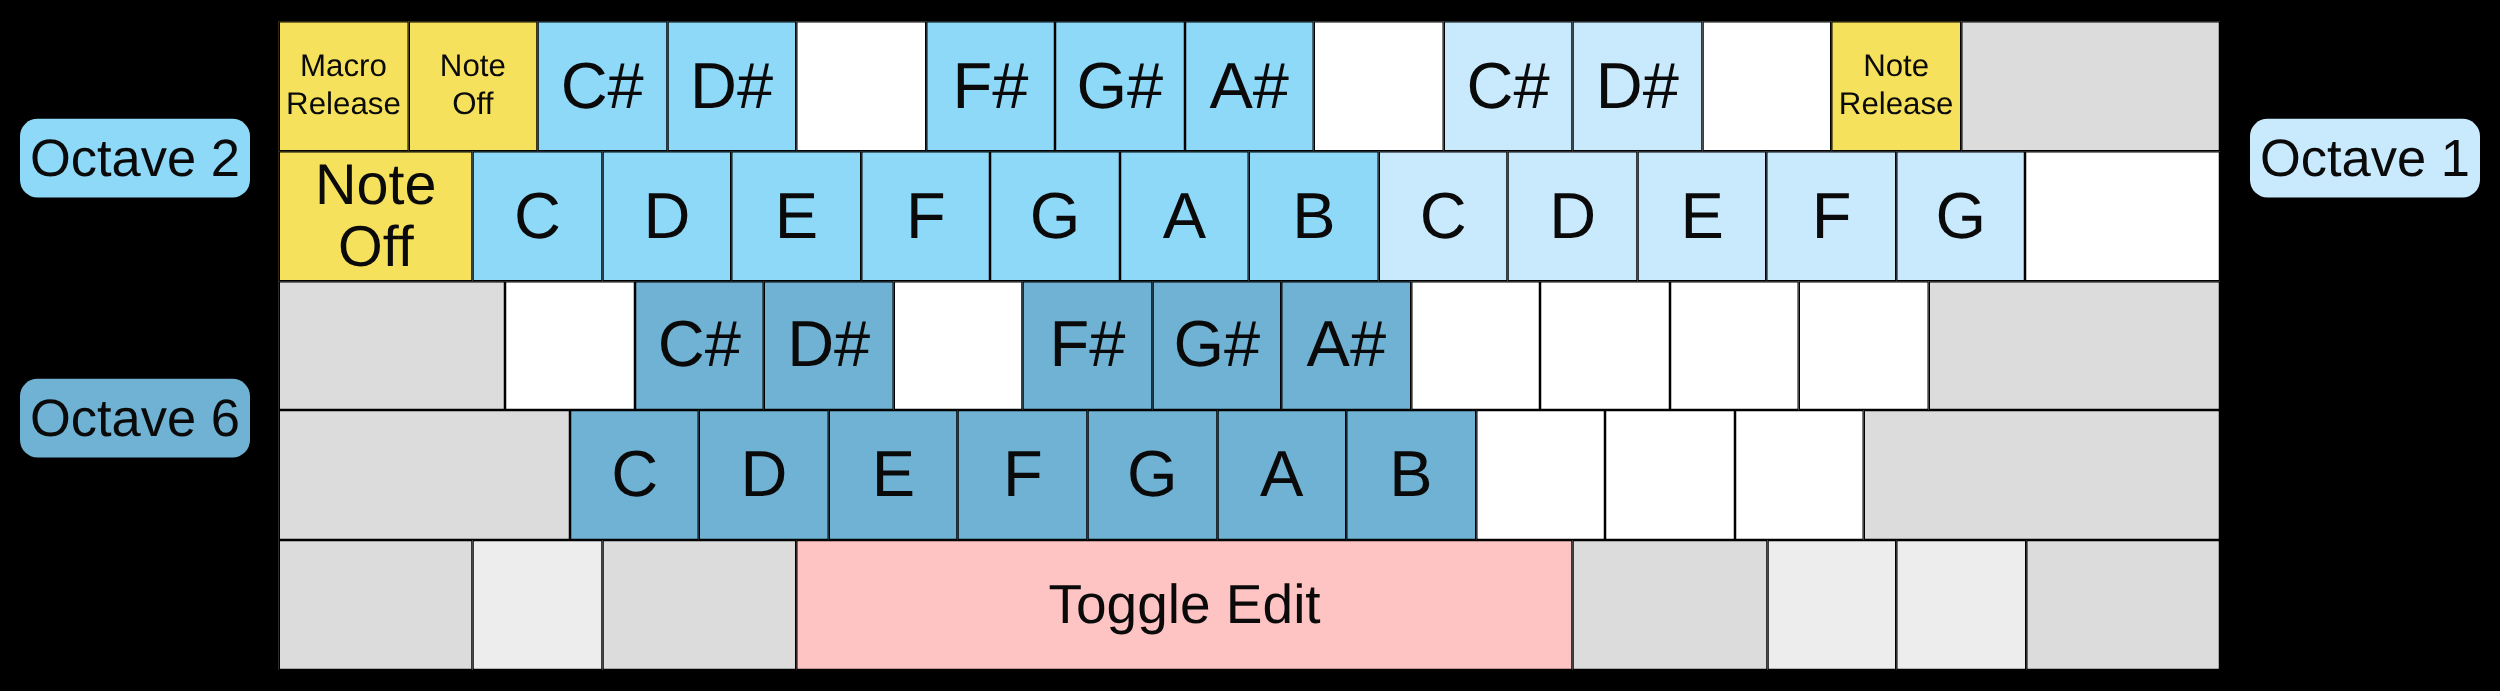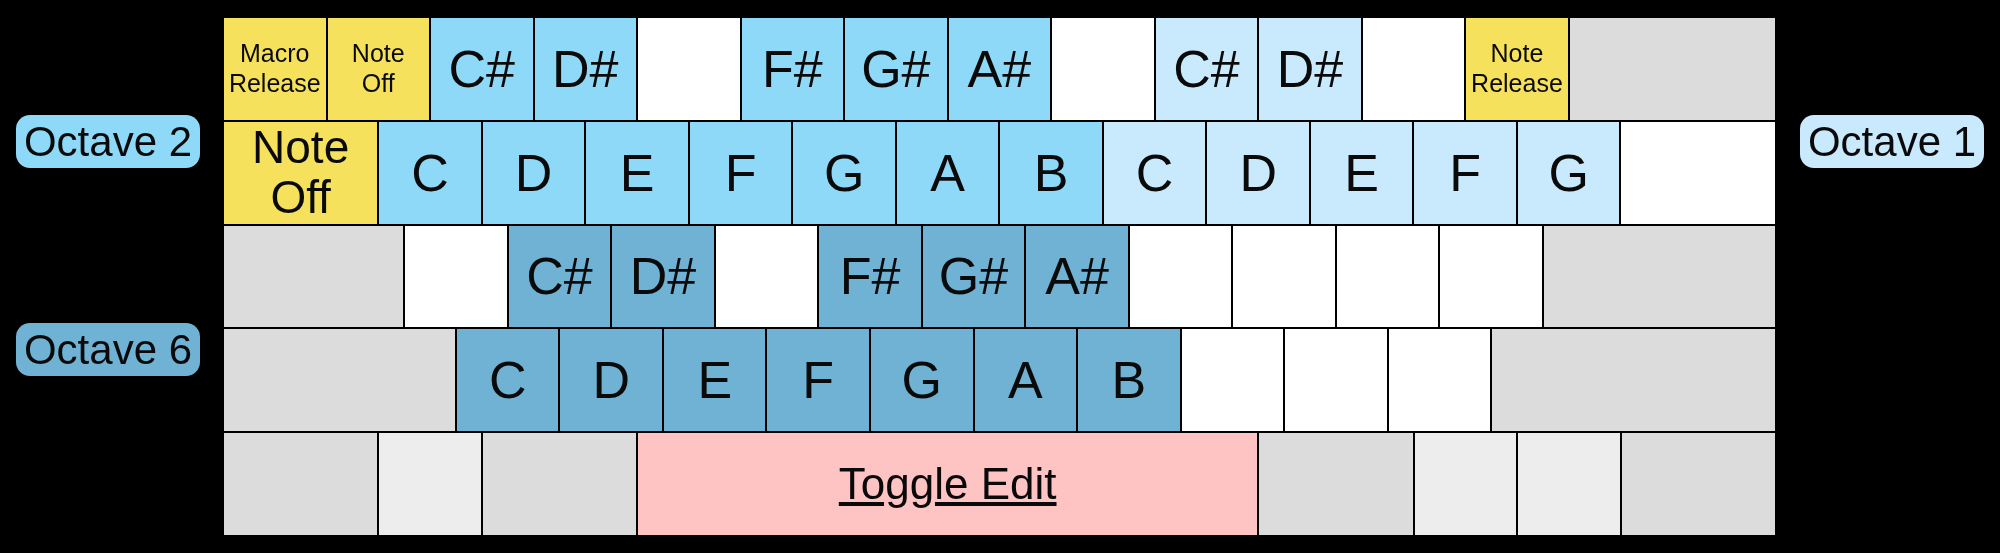--- a/index.html
+++ b/index.html
@@ -30,34 +30,33 @@
     align-items: center;
     justify-content: center;
     text-align: center;
     color: #0a0a0a;
     white-space: pre-line;
     overflow: hidden;
   }
   .fs-note  { font-size: 52px; line-height: 1; }
   .fs-small { font-size: 25px; line-height: 1.18; }
   .fs-tab   { font-size: 46px; line-height: 1.08; }
-  .fs-space { font-size: 44px; line-height: 1; text-decoration: underline; }
+  .fs-space { font-size: 44px; line-height: 1; }
   .pill {
     position: absolute;
     box-sizing: border-box;
-    height: 53px;
+    height: 63px;
     width: 184px;
     border-radius: 14px;
     display: flex;
     align-items: center;
     justify-content: center;
     color: #0a0a0a;
     font-size: 42px;
     line-height: 1;
-    margin-top: 20px;
   }
   .pill-oct2 { left: 16px;   top: 95px;  }
   .pill-oct1 { left: 16px;   top: 303px; }
   .pill-oct3 { left: 1800px; top: 95px;  }
 </style>
 </head>
 <body>
 
 <div class="stage">
   <div class="pill pill-oct2" style="background: rgb(142, 216, 248);">Octave 2</div>

